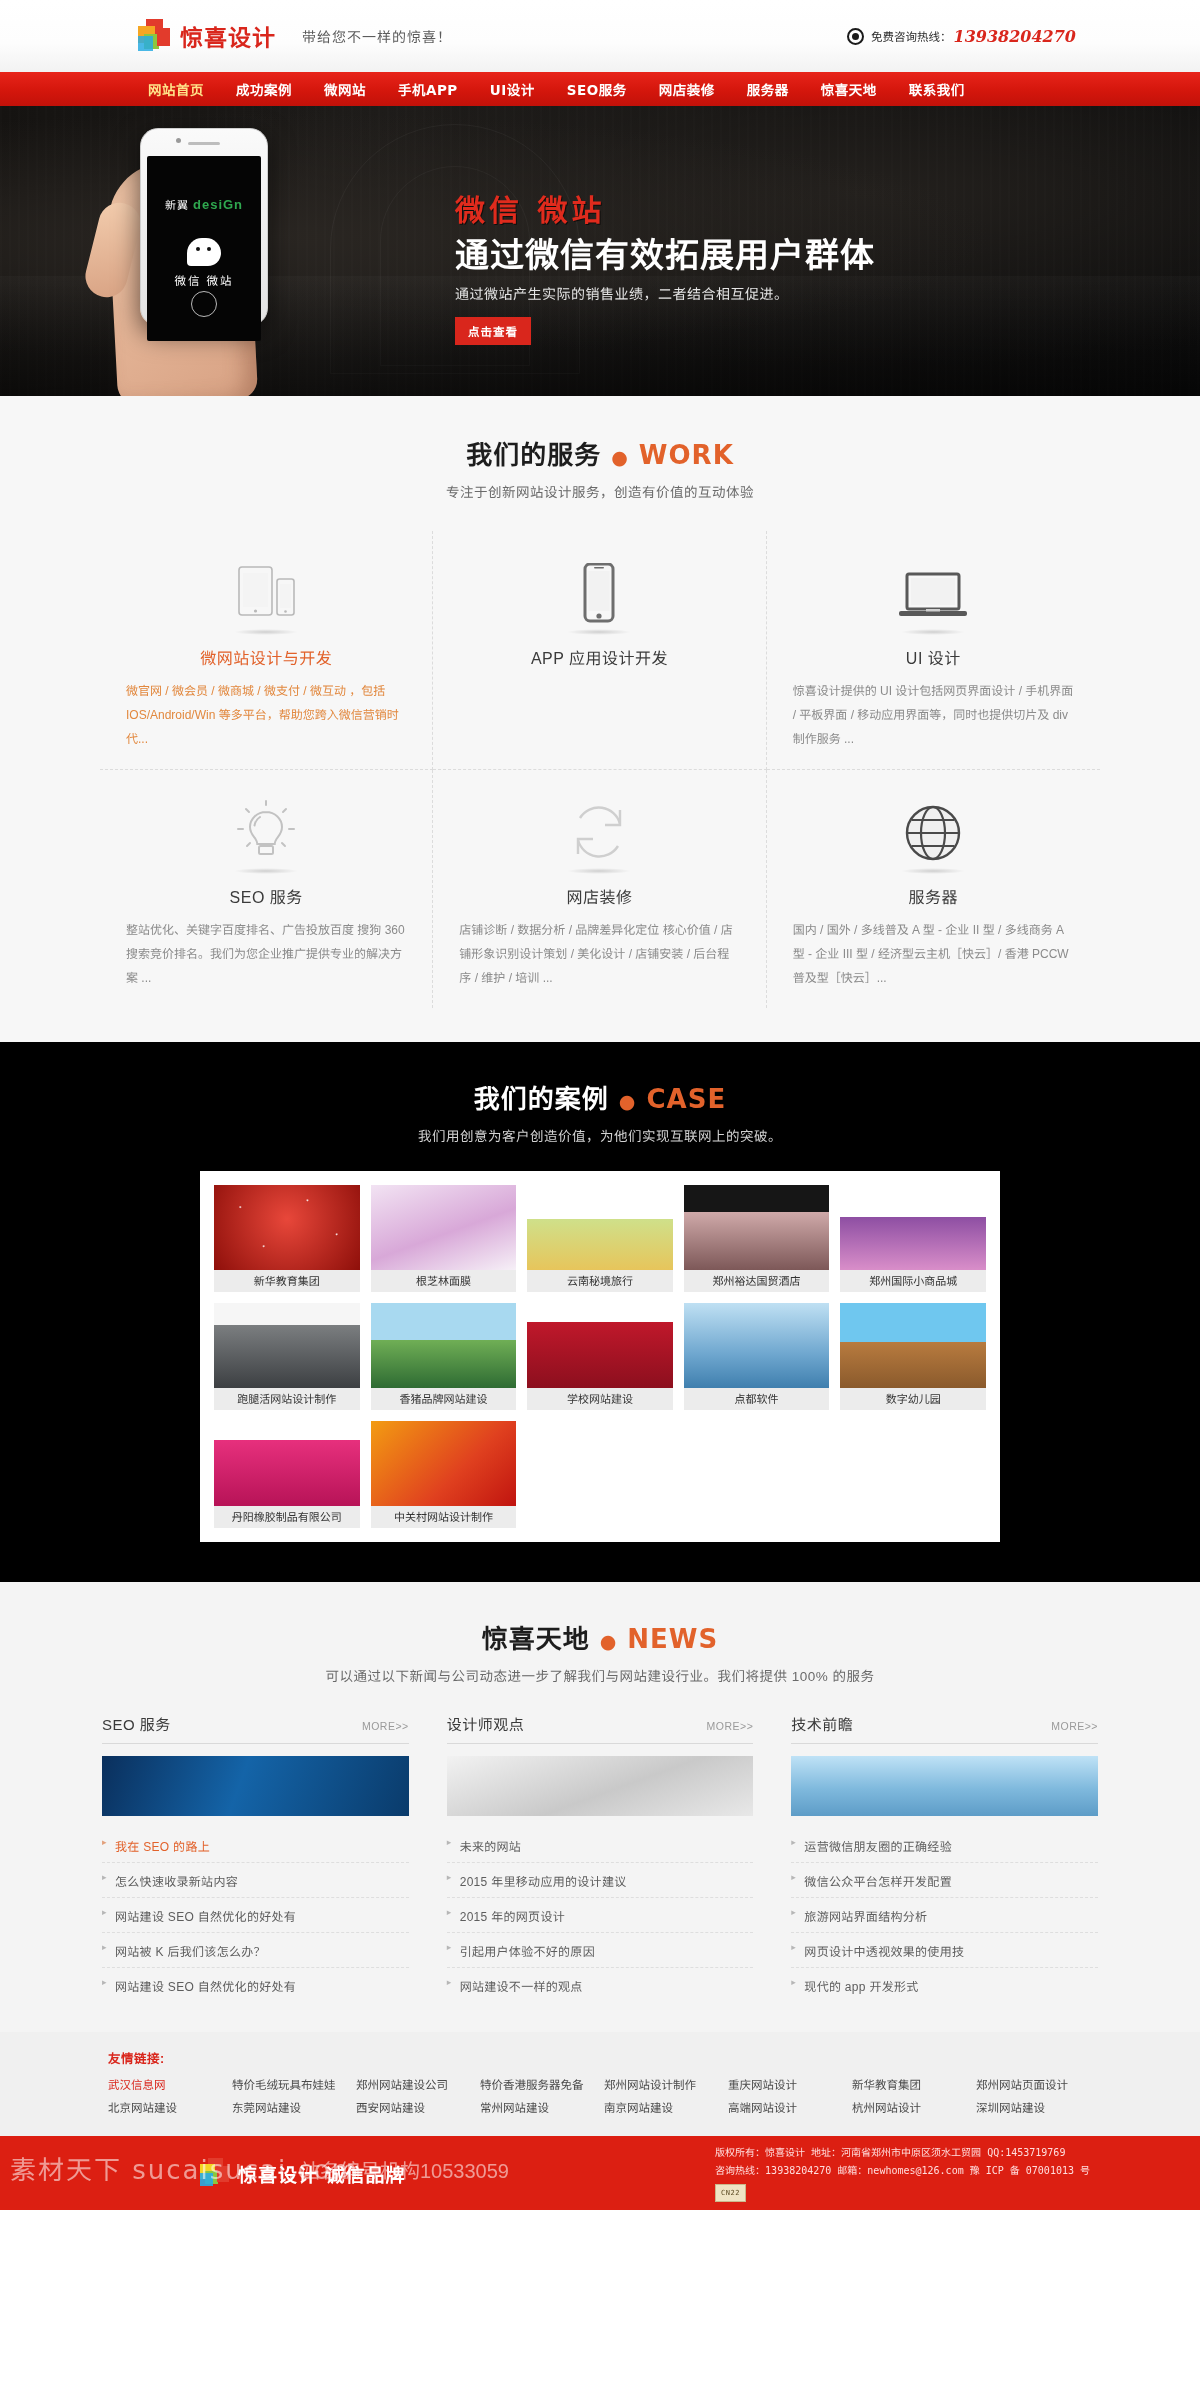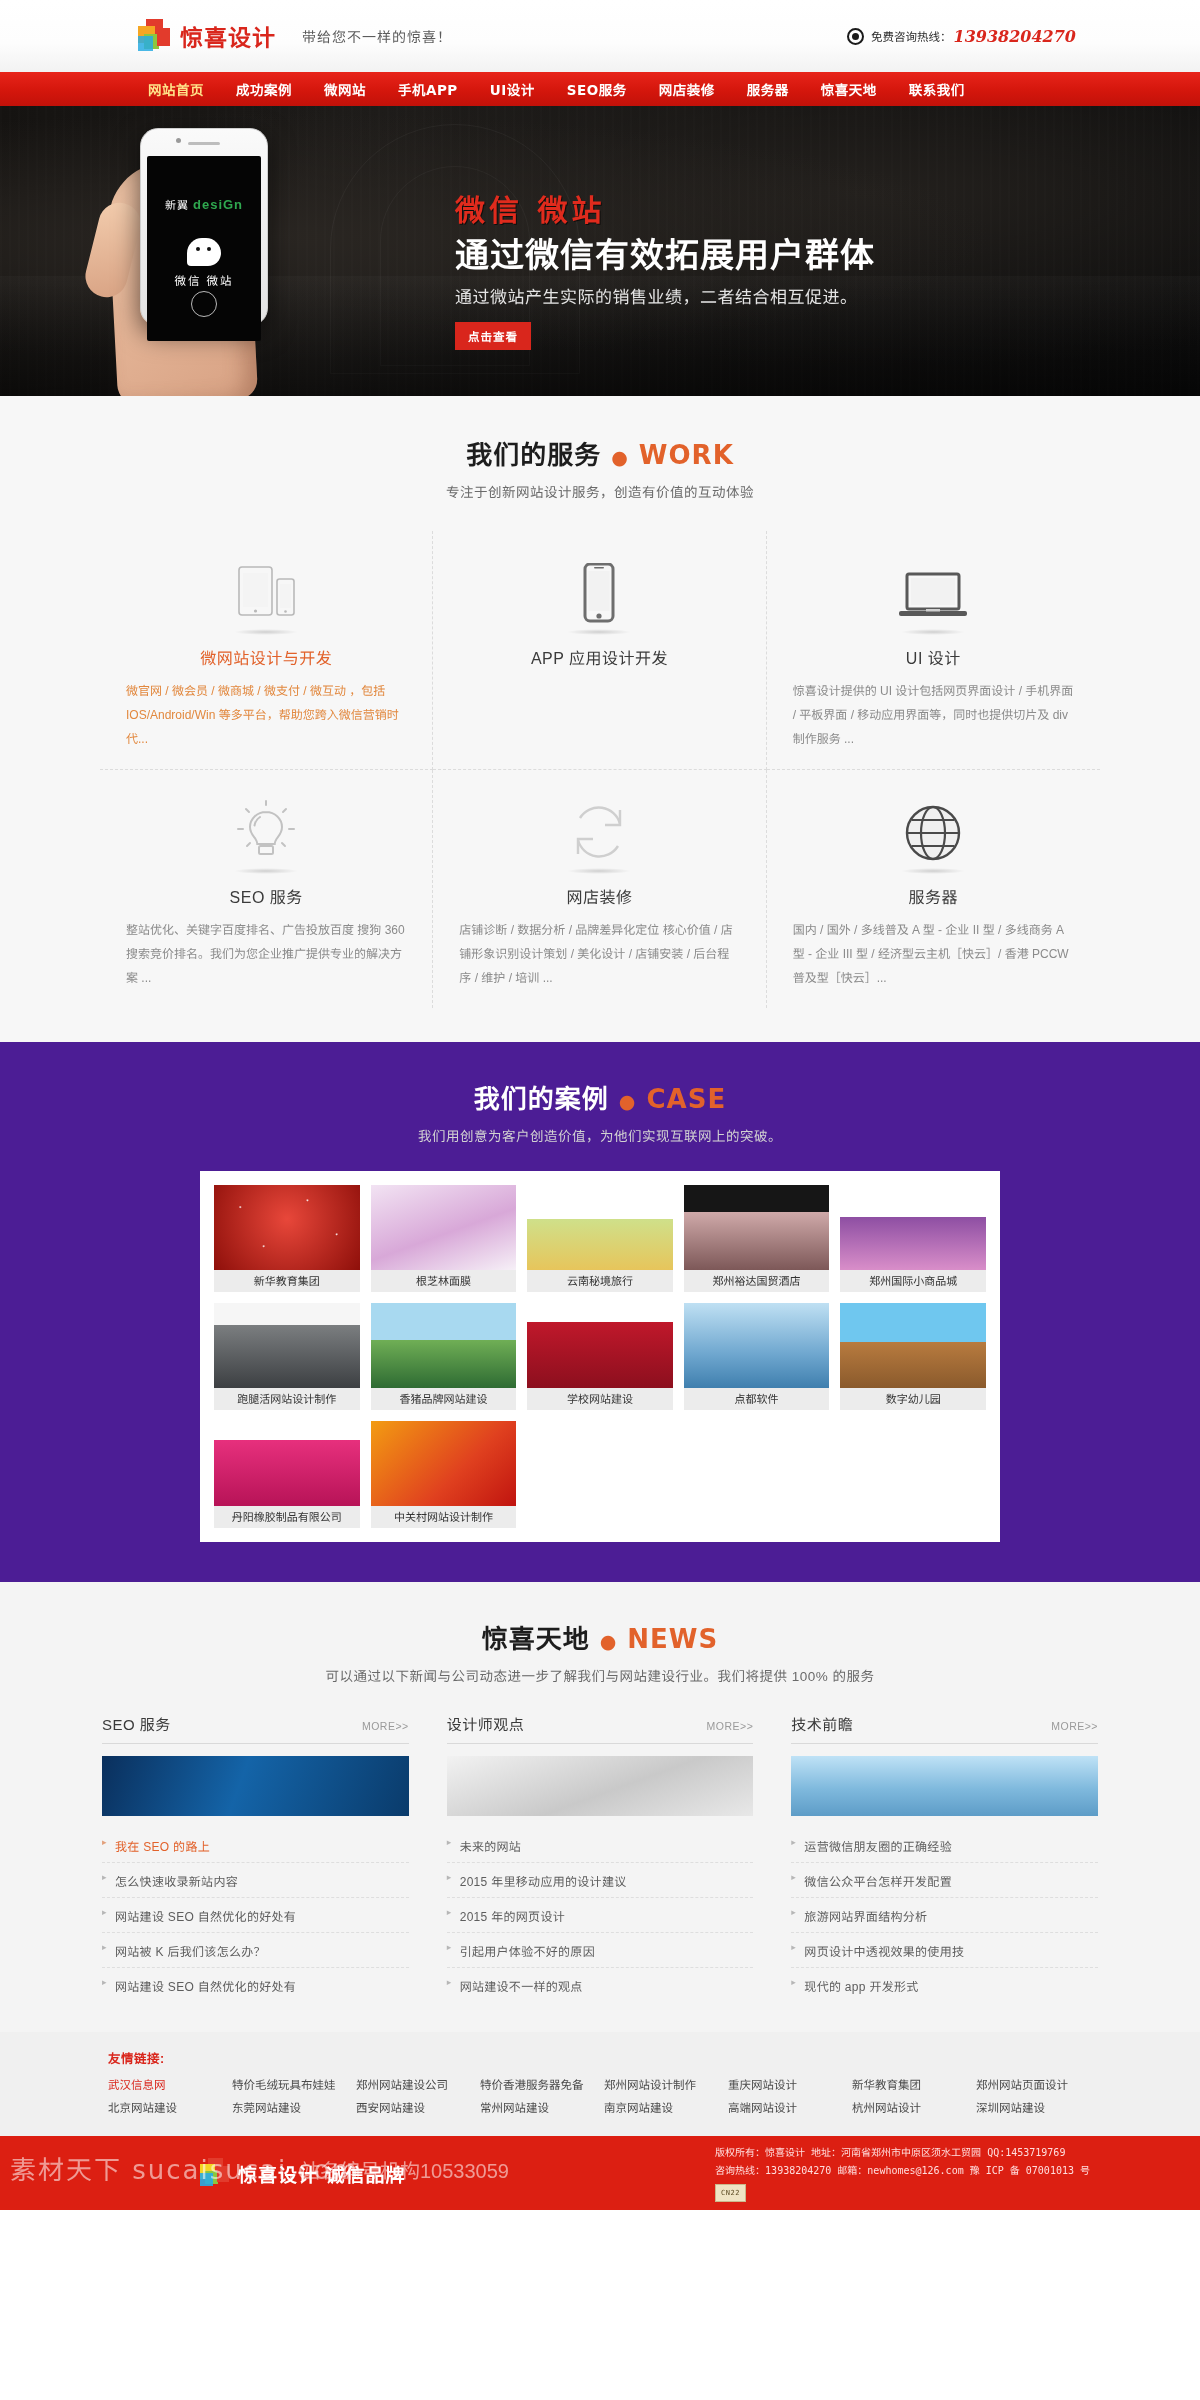--- a/index.html
+++ b/index.html
@@ -87,21 +87,21 @@
     background:#111; border-radius:50%; top:9px; }
   .scr-wechat:before { left:9px; } .scr-wechat:after { left:20px; }
   .scr-cap { text-align:center; color:#fff; font-size:11.5px; letter-spacing:2px; }
 
   .hero-copy { position:absolute; left:455px; top:80px; }
   .hero-kicker { display:inline-block; font-size:30px; font-weight:bold; color:#e02b1d;
     letter-spacing:4px; font-family:"DejaVu Sans","Liberation Sans",sans-serif;
     text-shadow:1px 1px 0 rgba(0,0,0,.6); }
   .hero-title { font-size:34px; font-weight:bold; color:#fff; letter-spacing:1px;
     margin-top:-2px; font-family:"DejaVu Sans","Liberation Sans",sans-serif; }
-  .hero-sub { font-size:17px; color:#e4e4e4; margin-top:6px; letter-spacing:.5px; }
+  .hero-sub { font-size:14px; color:#e4e4e4; margin-top:6px; letter-spacing:.5px; }
   .hero-btn { display:inline-block; margin-top:14px; background:#d9261c; color:#fff;
     font-size:11.5px; font-weight:bold; padding:6px 13px; text-decoration:none; letter-spacing:1px; }
 
   
   .services { background:#f7f7f7; padding:38px 0 34px; }
   .sec-title { text-align:center; font-size:26px; font-weight:bold; color:#1d1d1d;
     letter-spacing:1px; font-family:"DejaVu Sans","Liberation Sans",sans-serif; }
   .sec-title .dot { color:#e2622b; font-size:19px; margin:0 10px; vertical-align:middle; }
   .sec-title .en { color:#e2622b; }
   .sec-sub { text-align:center; font-size:13.5px; color:#6a6a6a; margin-top:10px; letter-spacing:.5px; }
@@ -111,21 +111,21 @@
   .svc.bd-b { border-bottom:1px dashed #dcdcdc; }
   .svc-icon { height:70px; display:flex; align-items:flex-end; justify-content:center; }
   .svc-shadow { width:64px; height:6px; margin:6px auto 0; border-radius:50%;
     background:radial-gradient(ellipse,rgba(0,0,0,.16),rgba(0,0,0,0) 70%); }
   .svc-name { font-size:16px; color:#3b3b3b; margin-top:10px; letter-spacing:.5px; }
   .svc.hl .svc-name { color:#e2622b; }
   .svc-desc { font-size:12px; color:#8b8b8b; line-height:2.0; margin-top:10px; text-align:left; }
   .svc.hl .svc-desc { color:#e2883e; }
 
   
-  .cases { background:#4c1d95; padding:36px 0 40px; }
+  .cases { background:#000000; padding:36px 0 40px; }
   .cases .sec-title { color:#fff; }
   .cases .sec-sub { color:#d2d2d2; }
   .case-panel { width:800px; margin:26px auto 0; background:#fff; padding:14px; }
   .case-grid { display:grid; grid-template-columns:repeat(5,1fr); gap:11px; }
   .case { background:#ececec; }
   .case-thumb { height:85px; background:#ddd; position:relative; overflow:hidden; }
   .case-cap { height:22px; line-height:22px; text-align:center; font-size:11px; color:#333;
     background:#ececec; overflow:hidden; white-space:nowrap; }
 
   

